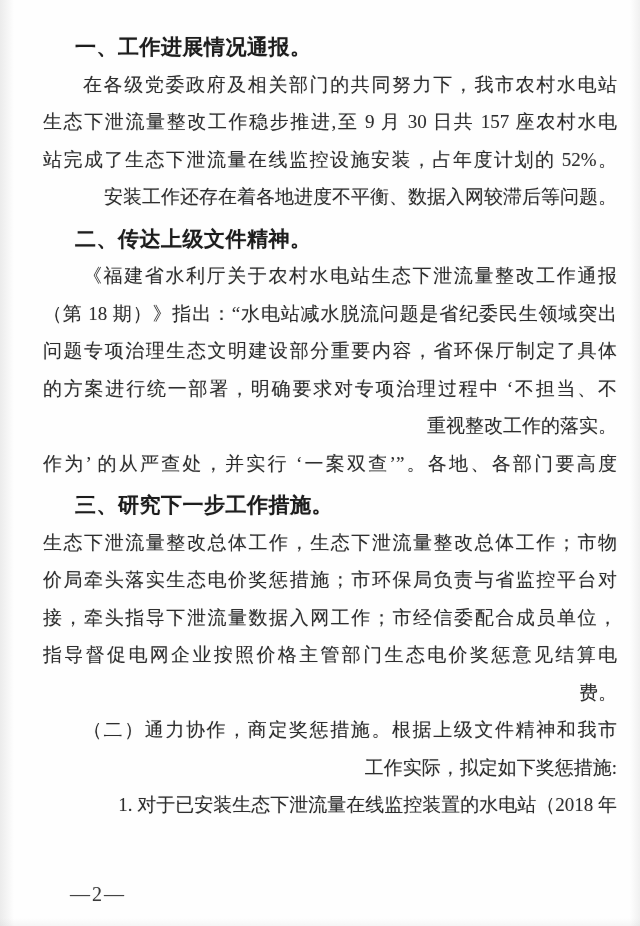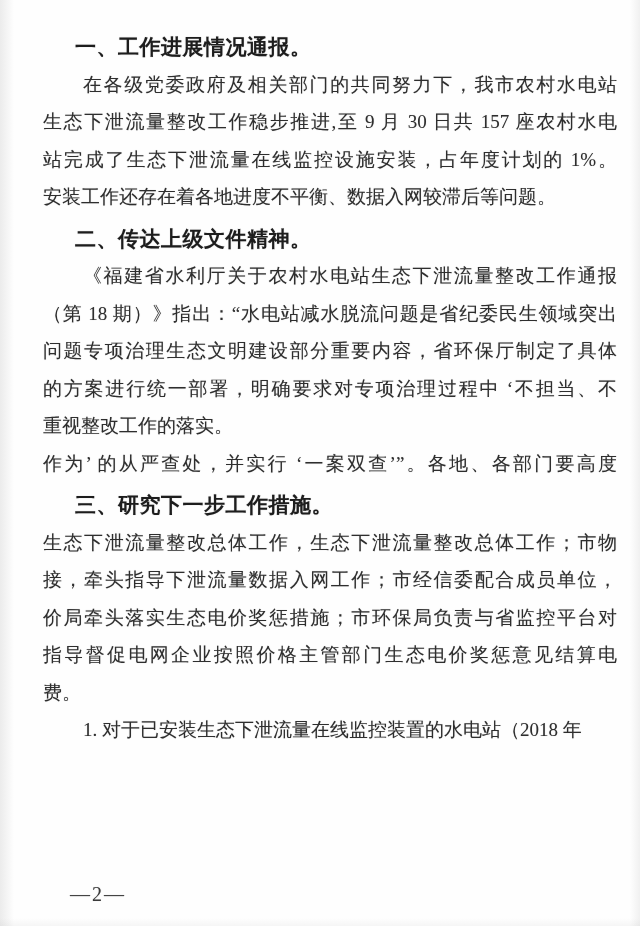--- a/index.html
+++ b/index.html
@@ -50,21 +50,21 @@
   }
   section:first-child h2.heading { margin-top: 0; }
   .line {
     font-family: "Liberation Serif", "DejaVu Serif", serif;
     font-size: 19px;
     line-height: 37.5px;
     height: 37.5px;
     overflow: hidden;
     color: #2e2e2e;
     text-shadow: 0 0 1px rgba(50,50,50,0.28);
-    text-align: left;
+    text-align: right;
   }
   .line.fill {
     text-align: justify;
     text-align-last: justify;
   }
   .line.first { text-indent: 40px; font-family: Liberation Serif, serif; }
   .pageno {
     position: absolute;
     left: 70px;
     top: 880px;
@@ -80,45 +80,49 @@
 <body>
 
 <div class="page">
   <div class="content">
 
     <section>
       <h2 class="heading">一、工作进展情况通报。</h2>
       <div>
         <div class="line first fill">在各级党委政府及相关部门的共同努力下，我市农村水电站</div>
         <div class="line fill">生态下泄流量整改工作稳步推进,至 9 月 30 日共 157 座农村水电</div>
-        <div class="line fill">站完成了生态下泄流量在线监控设施安装，占年度计划的 1%。</div>
+        <div class="line fill">站完成了生态下泄流量在线监控设施安装，占年度计划的 52%。</div>
         <div class="line">安装工作还存在着各地进度不平衡、数据入网较滞后等问题。</div>
       </div>
     </section>
 
     <section>
       <h2 class="heading">二、传达上级文件精神。</h2>
       <div>
         <div class="line first fill">《福建省水利厅关于农村水电站生态下泄流量整改工作通报</div>
         <div class="line fill">（第 18 期）》指出：“水电站减水脱流问题是省纪委民生领域突出</div>
         <div class="line fill">问题专项治理生态文明建设部分重要内容，省环保厅制定了具体</div>
         <div class="line fill">的方案进行统一部署，明确要求对专项治理过程中 ‘不担当、不</div>
         <div class="line">重视整改工作的落实。</div>
         <div class="line fill">作为’ 的从严查处，并实行 ‘一案双查’”。各地、各部门要高度</div>
       </div>
     </section>
 
     <section>
       <h2 class="heading">三、研究下一步工作措施。</h2>
       <div>
         <div class="line fill">生态下泄流量整改总体工作，生态下泄流量整改总体工作；市物</div>
+        <div class="line fill">价局牵头落实生态电价奖惩措施；市环保局负责与省监控平台对</div>
         <div class="line fill">接，牵头指导下泄流量数据入网工作；市经信委配合成员单位，</div>
-        <div class="line fill">价局牵头落实生态电价奖惩措施；市环保局负责与省监控平台对</div>
         <div class="line fill">指导督促电网企业按照价格主管部门生态电价奖惩意见结算电</div>
         <div class="line">费。</div>
+      </div>
+      <div>
+        <div class="line first fill">（二）通力协作，商定奖惩措施。根据上级文件精神和我市</div>
+        <div class="line">工作实际，拟定如下奖惩措施:</div>
       </div>
       <div>
         <div class="line first">1. 对于已安装生态下泄流量在线监控装置的水电站（2018 年</div>
       </div>
     </section>
 
   </div>
 
   <div class="pageno">—2—</div>
 

